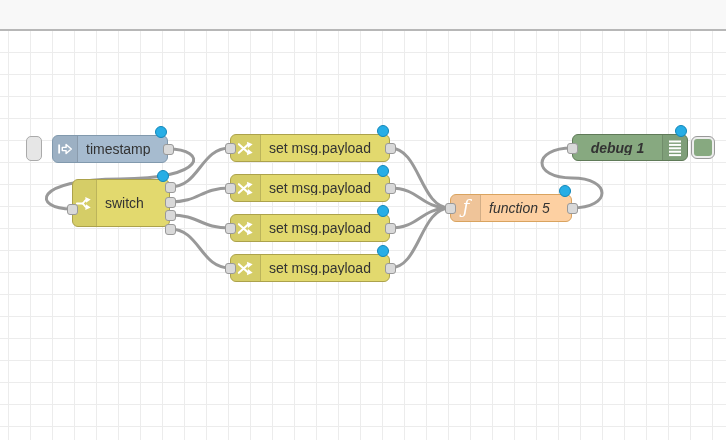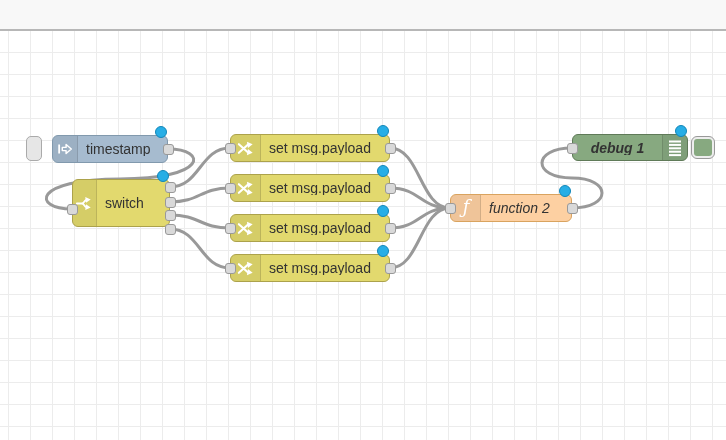--- a/index.html
+++ b/index.html
@@ -159,21 +159,21 @@
       </div>
       <div class="port" style="left: 225px; top: 263px;"></div>
       <div class="port" style="left: 385px; top: 263px;"></div>
       <div class="changed-dot" style="left: 377px; top: 245px;"></div>
       <div class="node" style="left: 450px; top: 194px; width: 122px; height: 28px; background: rgb(253, 208, 162); border-color: rgb(217, 163, 95);">
         <span class="node-icon left" style="width: 30px;">
           <svg width="20" height="24" viewBox="0 0 20 24">
             <text x="10" y="17" text-anchor="middle" font-family="DejaVu Serif, serif" font-style="italic" font-size="18" fill="#fff">ƒ</text>
           </svg>
         </span>
-        <span class="node-label italic" style="color: rgb(51, 51, 51);">function 2</span>
+        <span class="node-label italic" style="color: rgb(51, 51, 51);">function 5</span>
       </div>
       <div class="port" style="left: 445px; top: 203px;"></div>
       <div class="port" style="left: 567px; top: 203px;"></div>
       <div class="changed-dot" style="left: 559px; top: 185px;"></div>
       <div class="node" style="left: 572px; top: 134px; width: 116px; height: 27px; background: rgb(135, 169, 128); border-color: rgb(95, 122, 88);">
         <span class="node-label italic center" style="color: rgb(51, 51, 51);">debug 1</span>
         <span class="node-icon right" style="width: 25px;">
           <svg width="16" height="18" viewBox="0 0 16 18">
             <g fill="#fff">
               <rect x="2" y="1.5" width="12" height="2"></rect>

